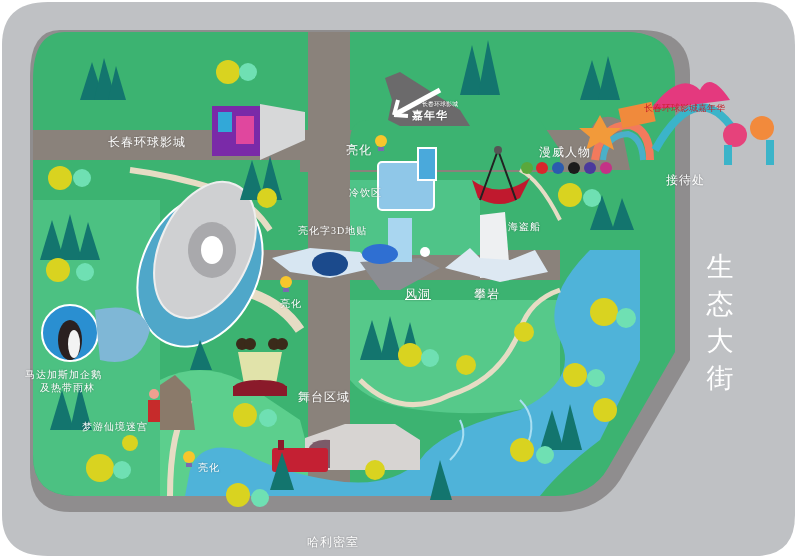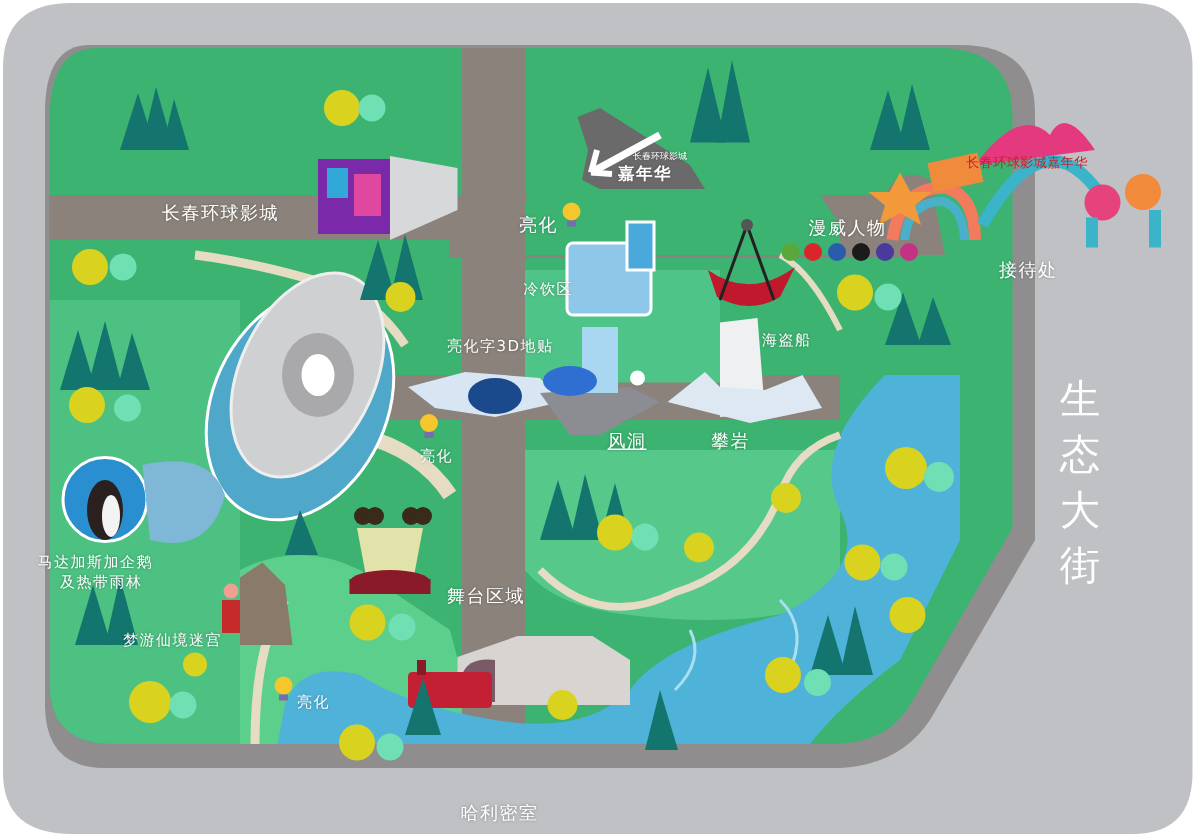--- a/index.html
+++ b/index.html
@@ -200,21 +200,21 @@
       </g>
 </svg>
 </div>
 
 <div class="lbl" style="left:108px;top:134px;">长春环球影城</div>
 <div class="lbl" style="left:346px;top:142px;">亮化</div>
 <div class="lbl small" style="left:331px;top:186px;margin-left:18px;">冷饮区</div>
 <div class="lbl" style="left:522px;top:144px;margin-left:17px;">漫威人物</div>
 <div class="lbl" style="left:666px;top:172px;">接待处</div>
 <div class="lbl small" style="left:508px;top:220px;">海盗船</div>
-<div class="lbl small" style="left:298px;top:224px;">亮化字3D地贴</div>
+<div class="lbl small" style="left:298px;top:224px;font-family:Liberation Serif, serif;">亮化字3D地贴</div>
 <div class="lbl small" style="left:280px;top:297px;">亮化</div>
 <div class="lbl" style="left:405px;top:286px;text-decoration:underline;">风洞</div>
 <div class="lbl" style="left:474px;top:286px;">攀岩</div>
 <div class="lbl small" style="left:25px;top:368px;">马达加斯加企鹅</div>
 <div class="lbl small" style="left:40px;top:381px;">及热带雨林</div>
 <div class="lbl small" style="left:82px;top:420px;">梦游仙境迷宫</div>
 <div class="lbl" style="left:298px;top:389px;">舞台区域</div>
 <div class="lbl small" style="left:198px;top:461px;">亮化</div>
 <div class="lbl" style="left:307px;top:486px;margin-top:48px;">哈利密室</div>
 

